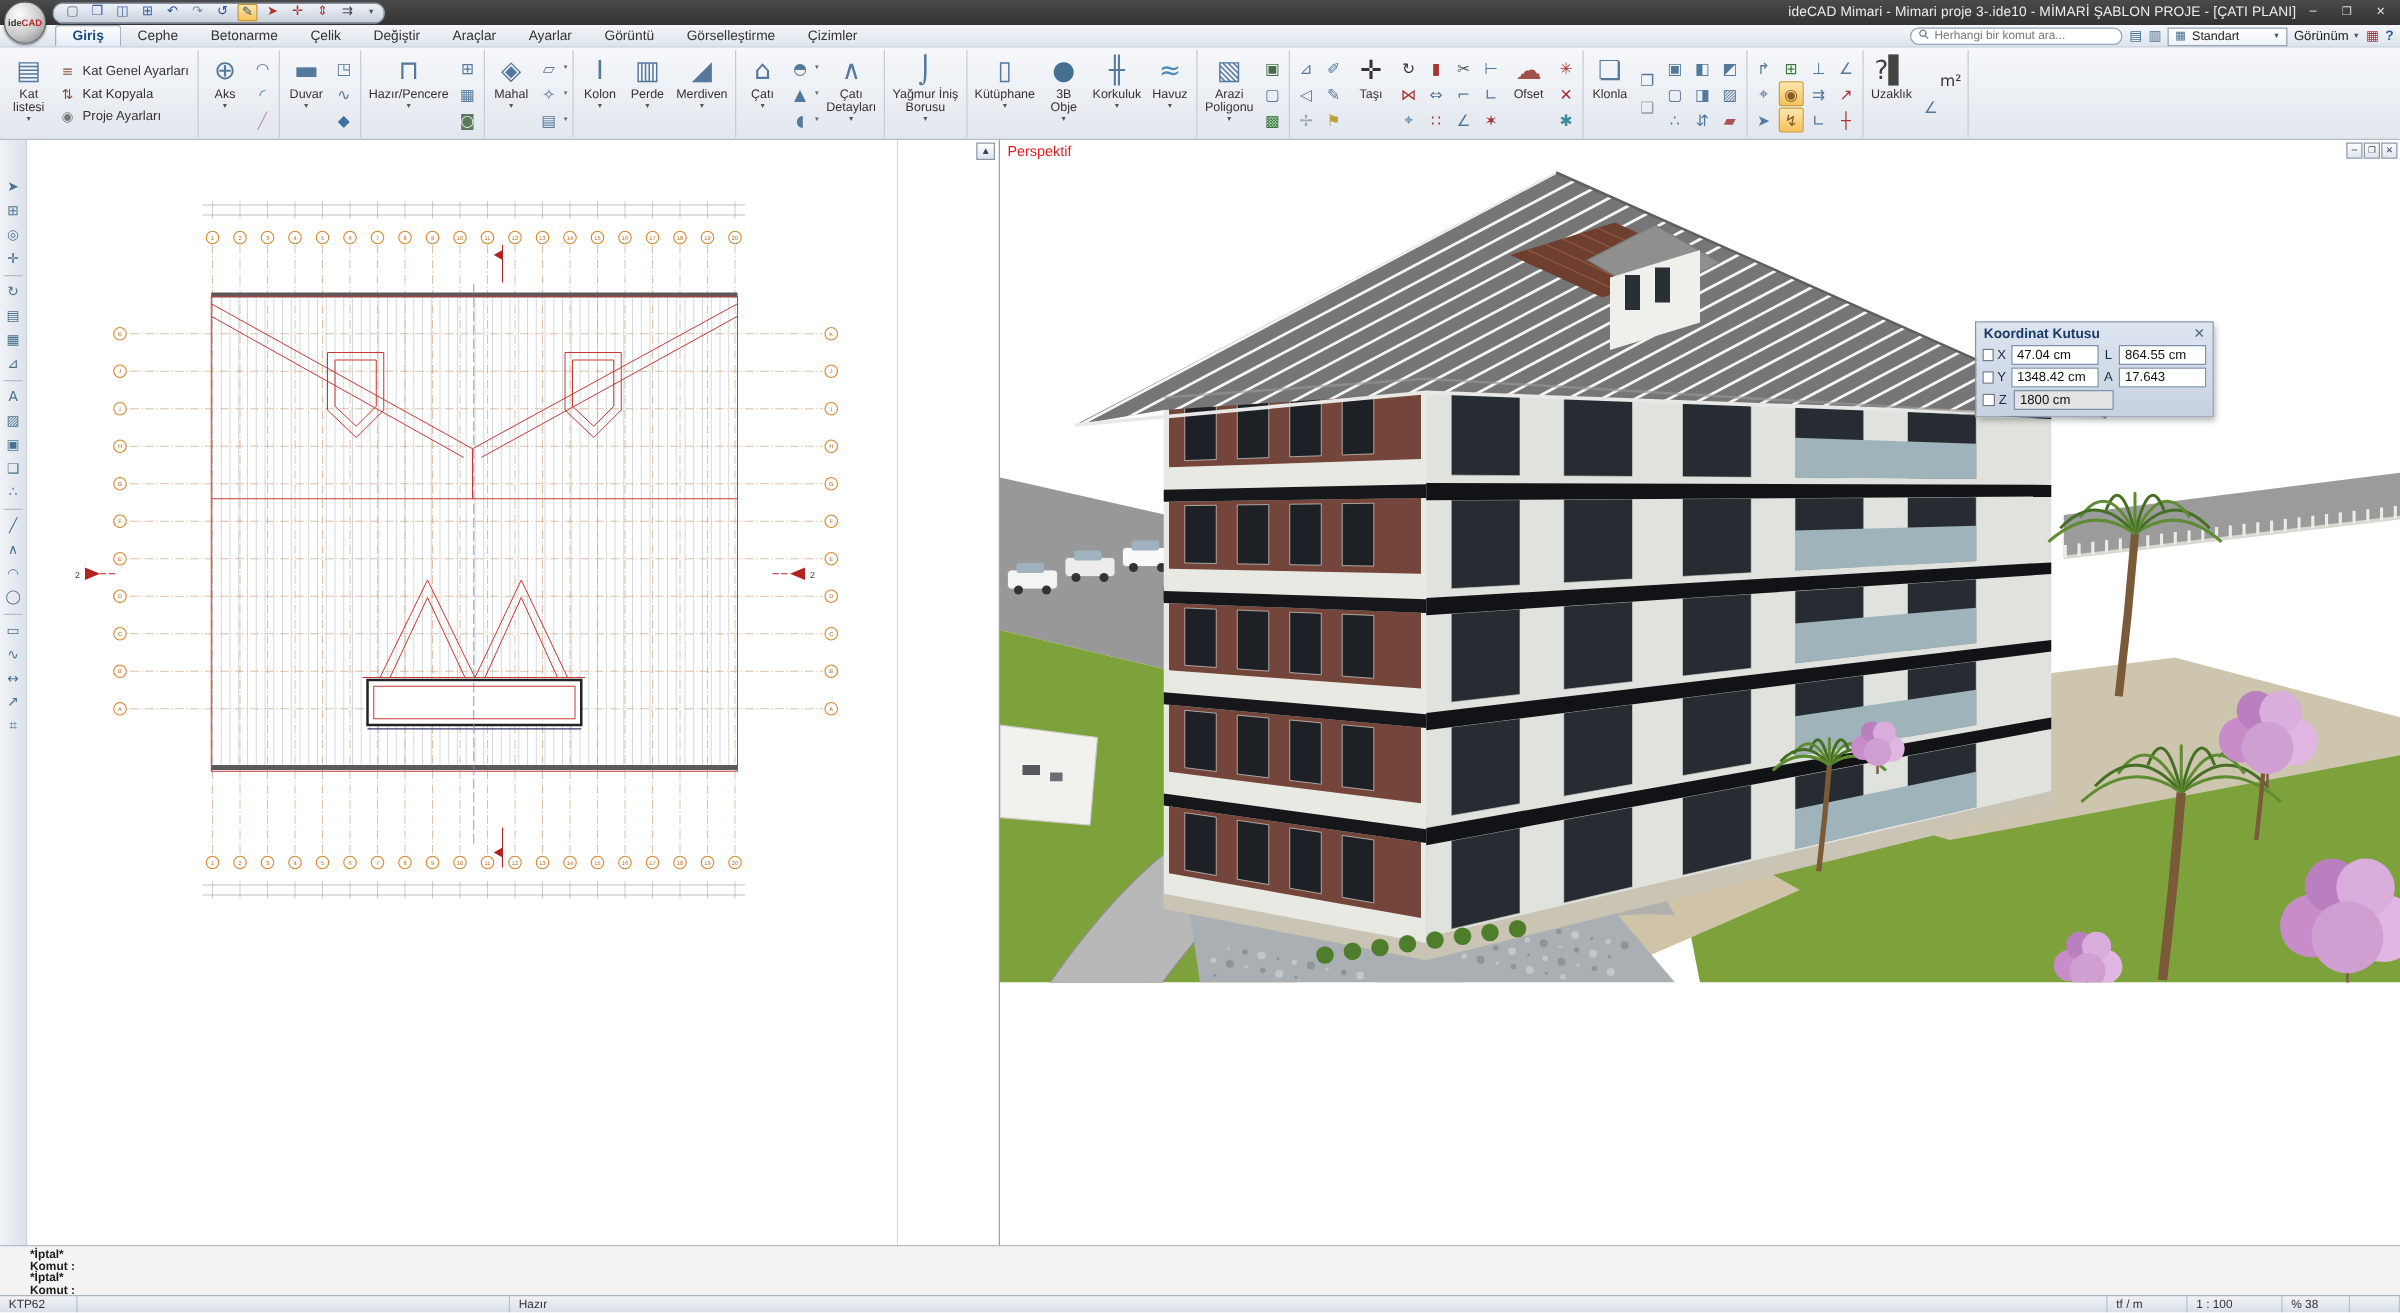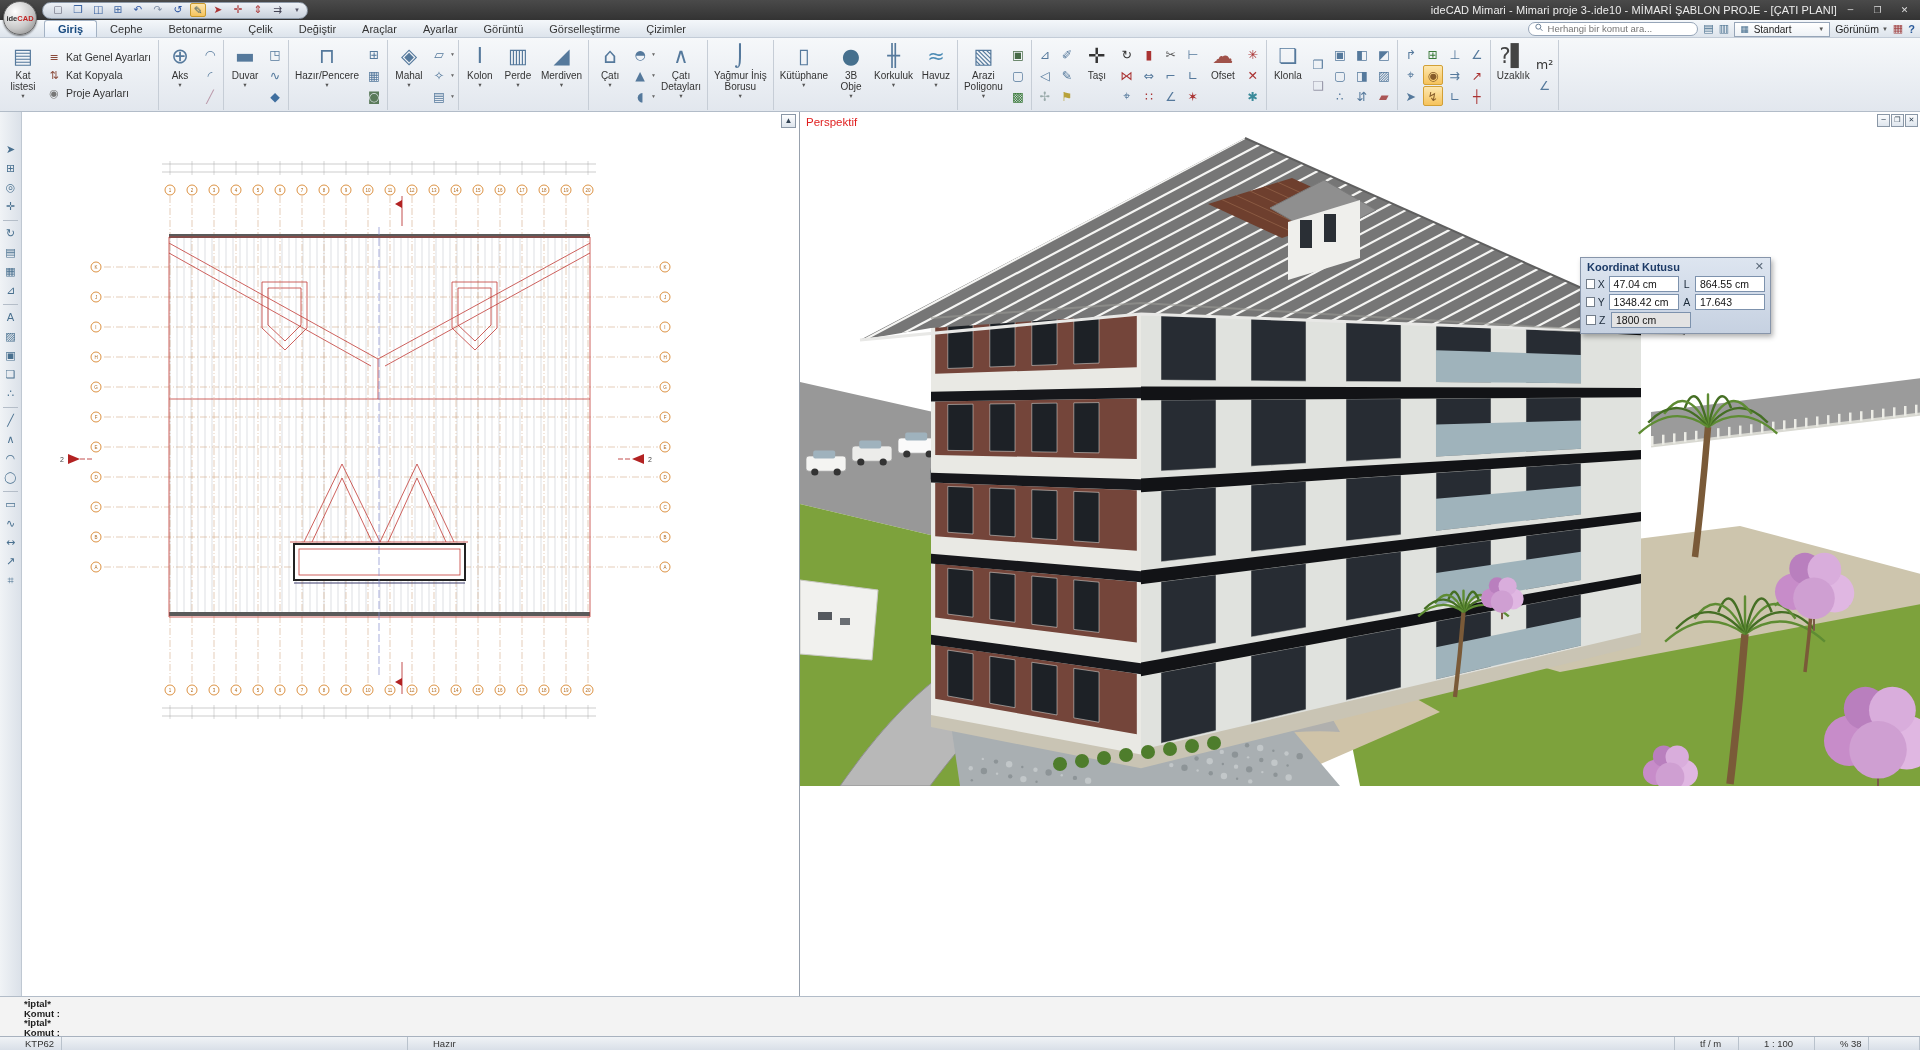--- a/index.html
+++ b/index.html
@@ -61,21 +61,21 @@
   .krow{display:flex;align-items:center;padding:1px 5px;gap:3px}
   .kchk{width:10px;height:10px;background:#fff;border:1px solid #737d8a}
   .klab{width:9px;font-size:10.5px;color:#1a2838}
   .kin{height:16px;border:1px solid #7d92ad;background:#fff;font-size:10.5px;line-height:14px;padding:0 4px;width:80px;color:#111;white-space:nowrap;overflow:hidden}
   .kin.dis{background:#e3e3e3}
   .k2lab{width:12px;text-align:center;font-size:10.5px;color:#1a2838}
   
   .cmd{height:40px;background:#f3f3f3;border-top:1px solid #b2bcc8;padding:2px 0 0 24px;font-size:9.5px;font-weight:bold;color:#1c1c1c;line-height:9.5px}
   .cmdline{height:9.5px}
   .statusbar{height:14px;background:linear-gradient(#f0f3f6,#d9dfe8);border-top:1px solid #a8b2bf;display:flex;font-size:9.5px;color:#333;align-items:stretch}
-  .scell{border-right:1px solid #b9c2cc;display:flex;align-items:center;padding:0 25px;white-space:nowrap;overflow:hidden}
+  .scell{border-right:1px solid #b9c2cc;display:flex;align-items:center;padding:0 7px;white-space:nowrap;overflow:hidden}
 </style>
 </head>
 <body>
 
 <div class="titlebar">
   <div class="logo">
       <span><span>ide</span><i>CAD</i></span>
     </div>
   <div class="qat" id="qat">
       <span class="qi" style="color: rgb(102, 102, 119);">▢</span>
@@ -509,21 +509,21 @@
         </div>
       </div>
     </div>
     <div class="rgroup">
       <div class="rbig">
         <div class="ric" style="color: rgb(68, 68, 68);">?▌</div>
         <div class="rlb">Uzaklık</div>
       </div>
       <div class="rcol">
         <div class="rsmwrap">
-          <div class="rsm" style="color: rgb(51, 51, 51);">m²</div>
+          <div class="rsm" style="color: rgb(51, 51, 51); margin-left: 16px;">m²</div>
         </div>
         <div class="rsmwrap">
           <div class="rsm">∠</div>
         </div>
       </div>
     </div>
   </div>
 
 <div class="main">
   <div class="lefttools" id="lefttools">

